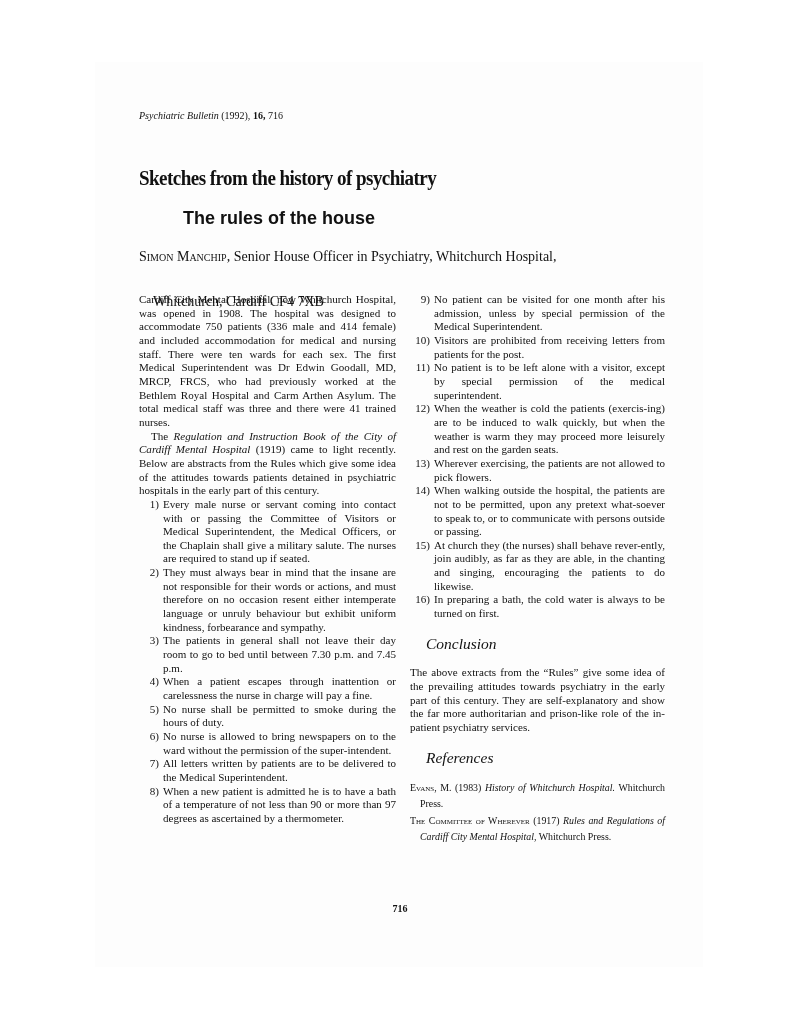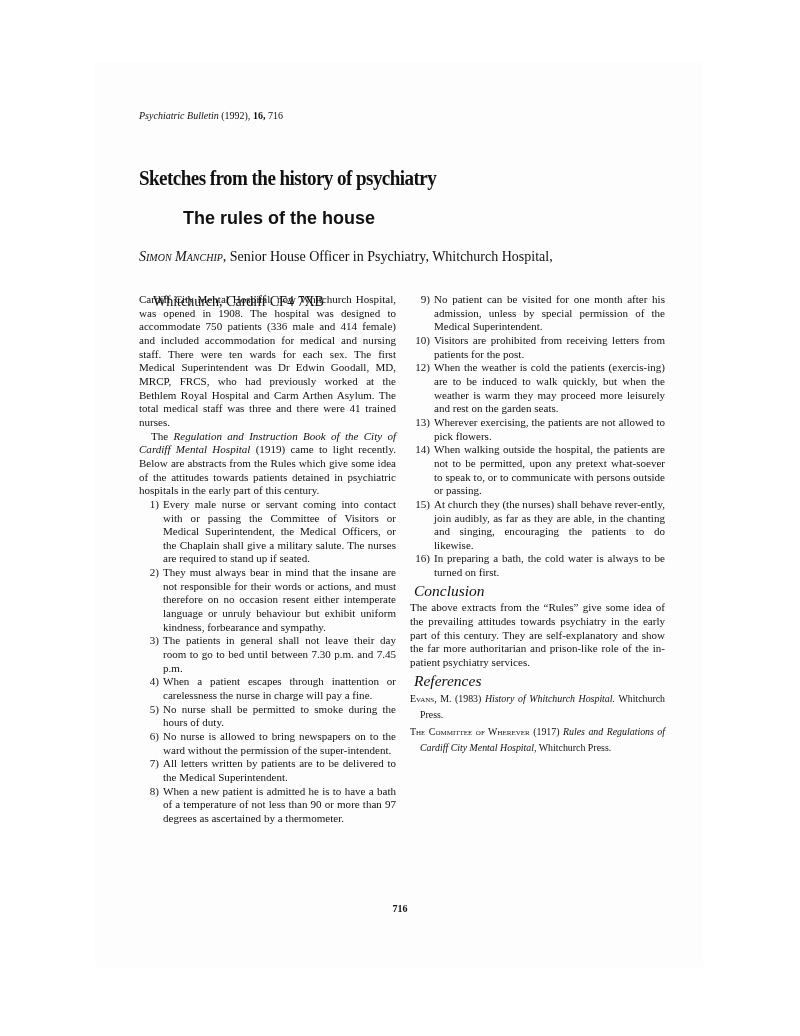--- a/index.html
+++ b/index.html
@@ -7,33 +7,33 @@
          font-family: "Liberation Serif", "DejaVu Serif", serif; color: #111; }
   .page { position: absolute; left: 95px; top: 62px; width: 608px; height: 905px; background: #fdfdfd; }
   .journal-ref { position: absolute; left: 139px; top: 110px; font-size: 10px; }
   .journal-ref i { font-style: italic; }
   .journal-ref b { font-weight: bold; }
   .series-title { position: absolute; left: 139px; top: 167px; font-size: 20.5px; font-weight: bold;
                   letter-spacing: -0.6px; transform: scaleX(0.93); transform-origin: left top; white-space: nowrap; }
   .article-title { position: absolute; left: 139px; top: 208px; font-family: "Liberation Sans", "DejaVu Sans", sans-serif;
                    font-size: 18px; font-weight: bold; white-space: nowrap; margin-left: 44px; }
   .byline { position: absolute; left: 139px; top: 248px; width: 520px; font-size: 14px; line-height: 17px; }
-  .byline .sc { font-variant: small-caps; font-style: italic; }
+  .byline .sc { font-variant: small-caps; }
   .byline .indent { padding-left: 14px; display: block; margin-top: 28px; }
   .col { position: absolute; top: 293px; font-size: 11.05px; line-height: 13.65px; text-align: justify; }
   .col-left { left: 139px; width: 257px; }
   .col-right { left: 410px; width: 255px; }
   p { margin: 0; }
   .para-indent { text-indent: 12px; }
   .rule { display: flex; }
   .rule .num { flex: 0 0 20px; text-align: right; padding-right: 4px; box-sizing: border-box; }
   .col-right .rule .num { flex: 0 0 24px; }
   .rule .txt { flex: 1; text-align: justify; }
   .col-left .rule { padding-left: 4px; }
-  h3.section { font-style: italic; font-weight: normal; font-size: 15.5px; margin: 4px; }
+  h3.section { font-style: italic; font-weight: normal; font-size: 15.5px; margin: 16px; }
   .sec-conclusion { margin-top: 31px; margin-bottom: 9px; }
   .sec-references { margin-top: 30px; margin-bottom: 9px; }
   .ref { font-size: 9.9px; line-height: 16px; padding-left: 10px; text-indent: -10px; text-align: justify; margin-bottom: 1px; }
   .ref .sc { font-variant: small-caps; }
   .ref i { font-style: italic; }
   .page-number { position: absolute; left: 0; width: 800px; top: 903px; text-align: center; font-size: 10px; font-weight: bold; }
 </style>
 </head>
 <body>
 
@@ -94,20 +94,24 @@
   <div class="rules-list">
     <div class="rule">
         <span class="num">9)</span>
         <span class="txt">No patient can be visited for one month after his admission, unless by special permission of the Medical Superintendent.</span>
       </div>
     <div class="rule">
         <span class="num">10)</span>
         <span class="txt">Visitors are prohibited from receiving letters from patients for the post.</span>
       </div>
     <div class="rule">
+        <span class="num">11)</span>
+        <span class="txt">No patient is to be left alone with a visitor, except by special permission of the medical superintendent.</span>
+      </div>
+    <div class="rule">
         <span class="num">12)</span>
         <span class="txt">When the weather is cold the patients (exercis-ing) are to be induced to walk quickly, but when the weather is warm they may proceed more leisurely and rest on the garden seats.</span>
       </div>
     <div class="rule">
         <span class="num">13)</span>
         <span class="txt">Wherever exercising, the patients are not allowed to pick flowers.</span>
       </div>
     <div class="rule">
         <span class="num">14)</span>
         <span class="txt">When walking outside the hospital, the patients are not to be permitted, upon any pretext what-soever to speak to, or to communicate with persons outside or passing.</span>

